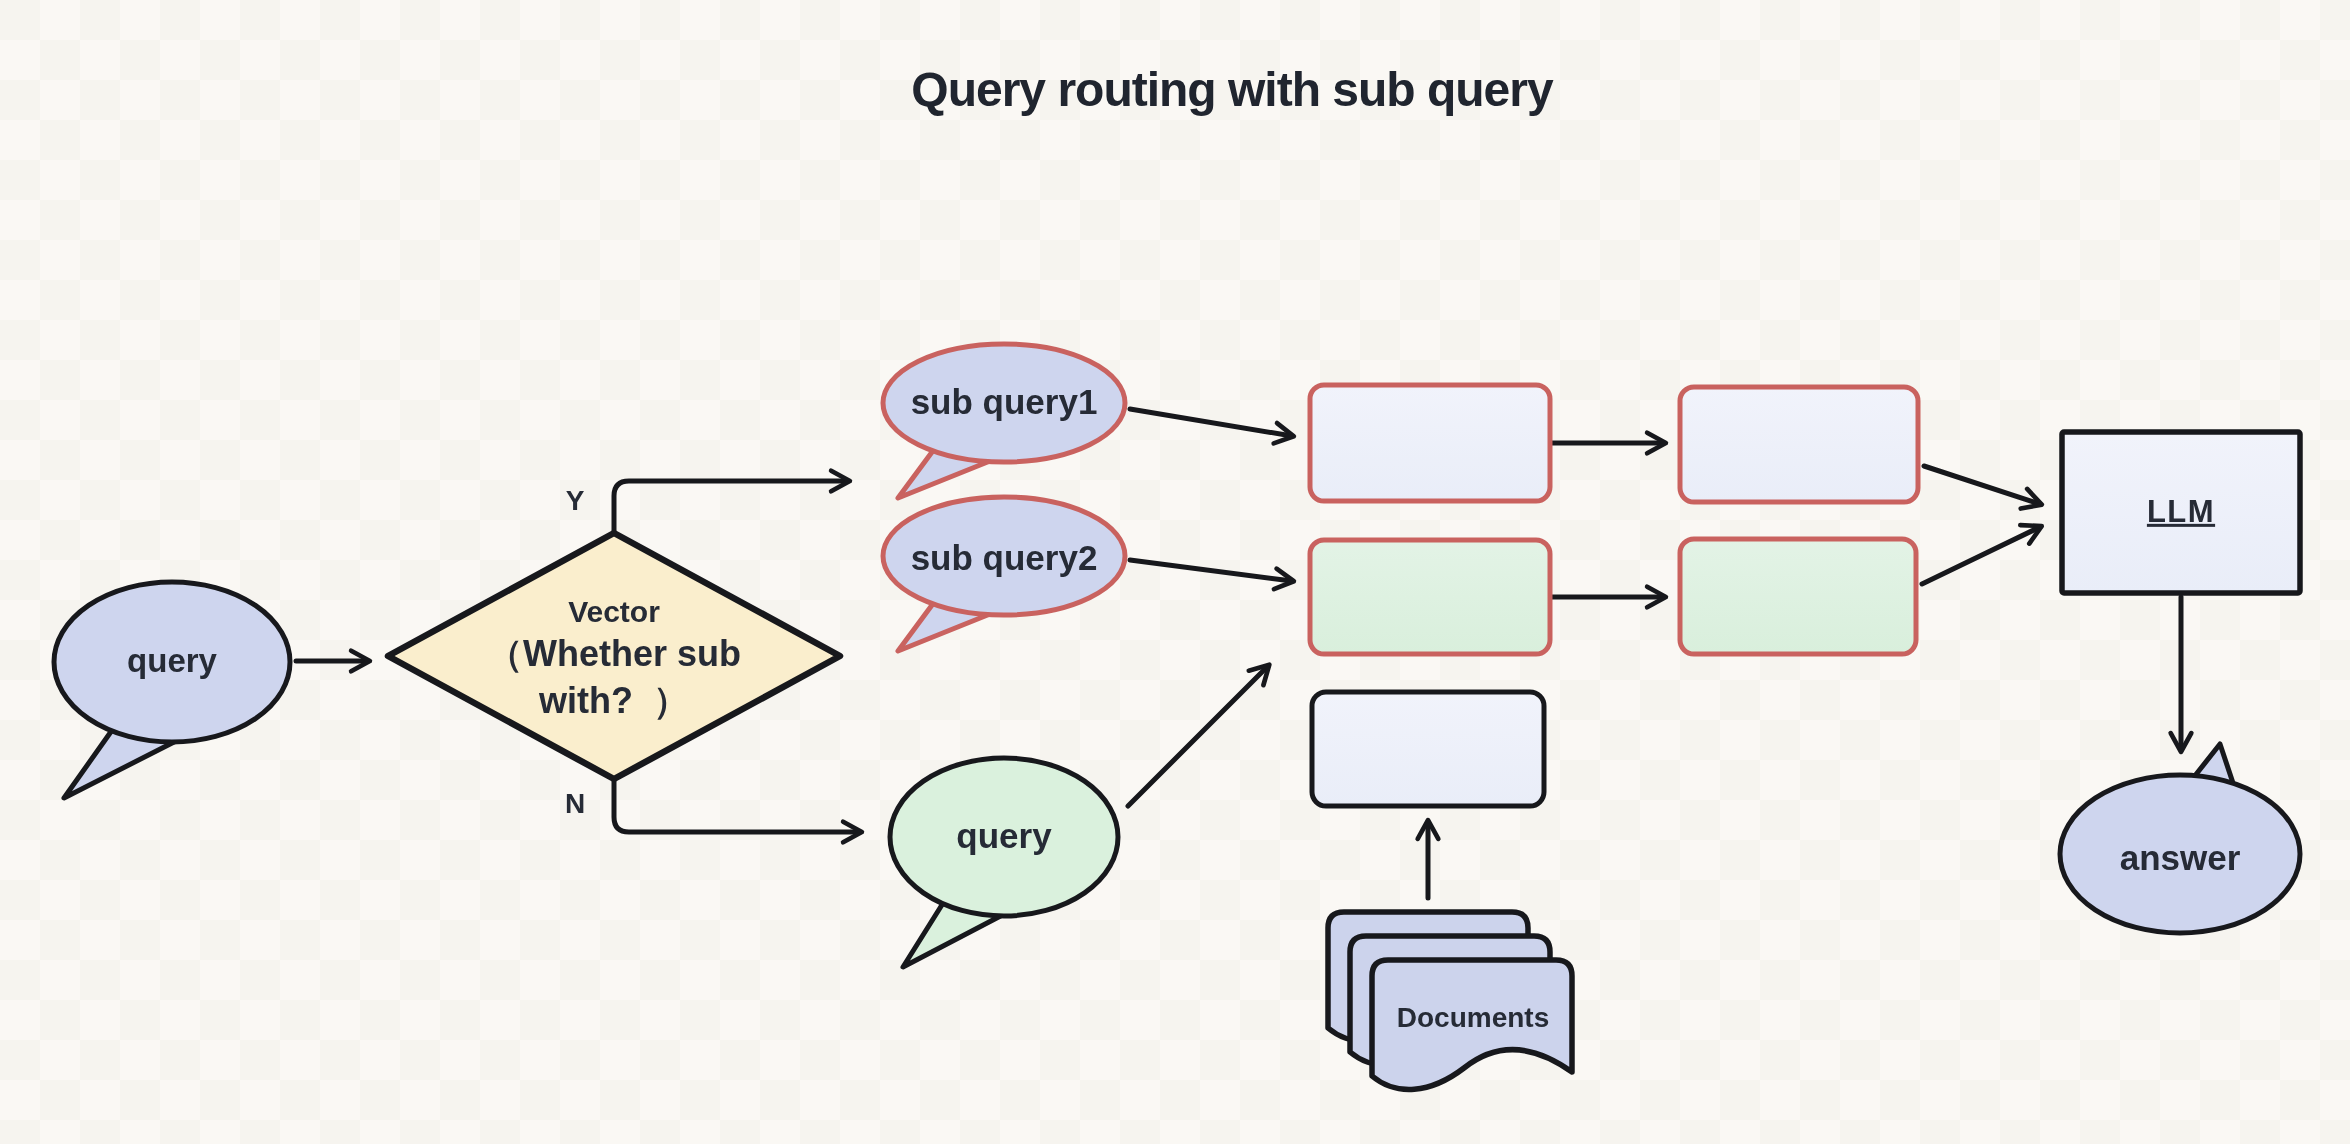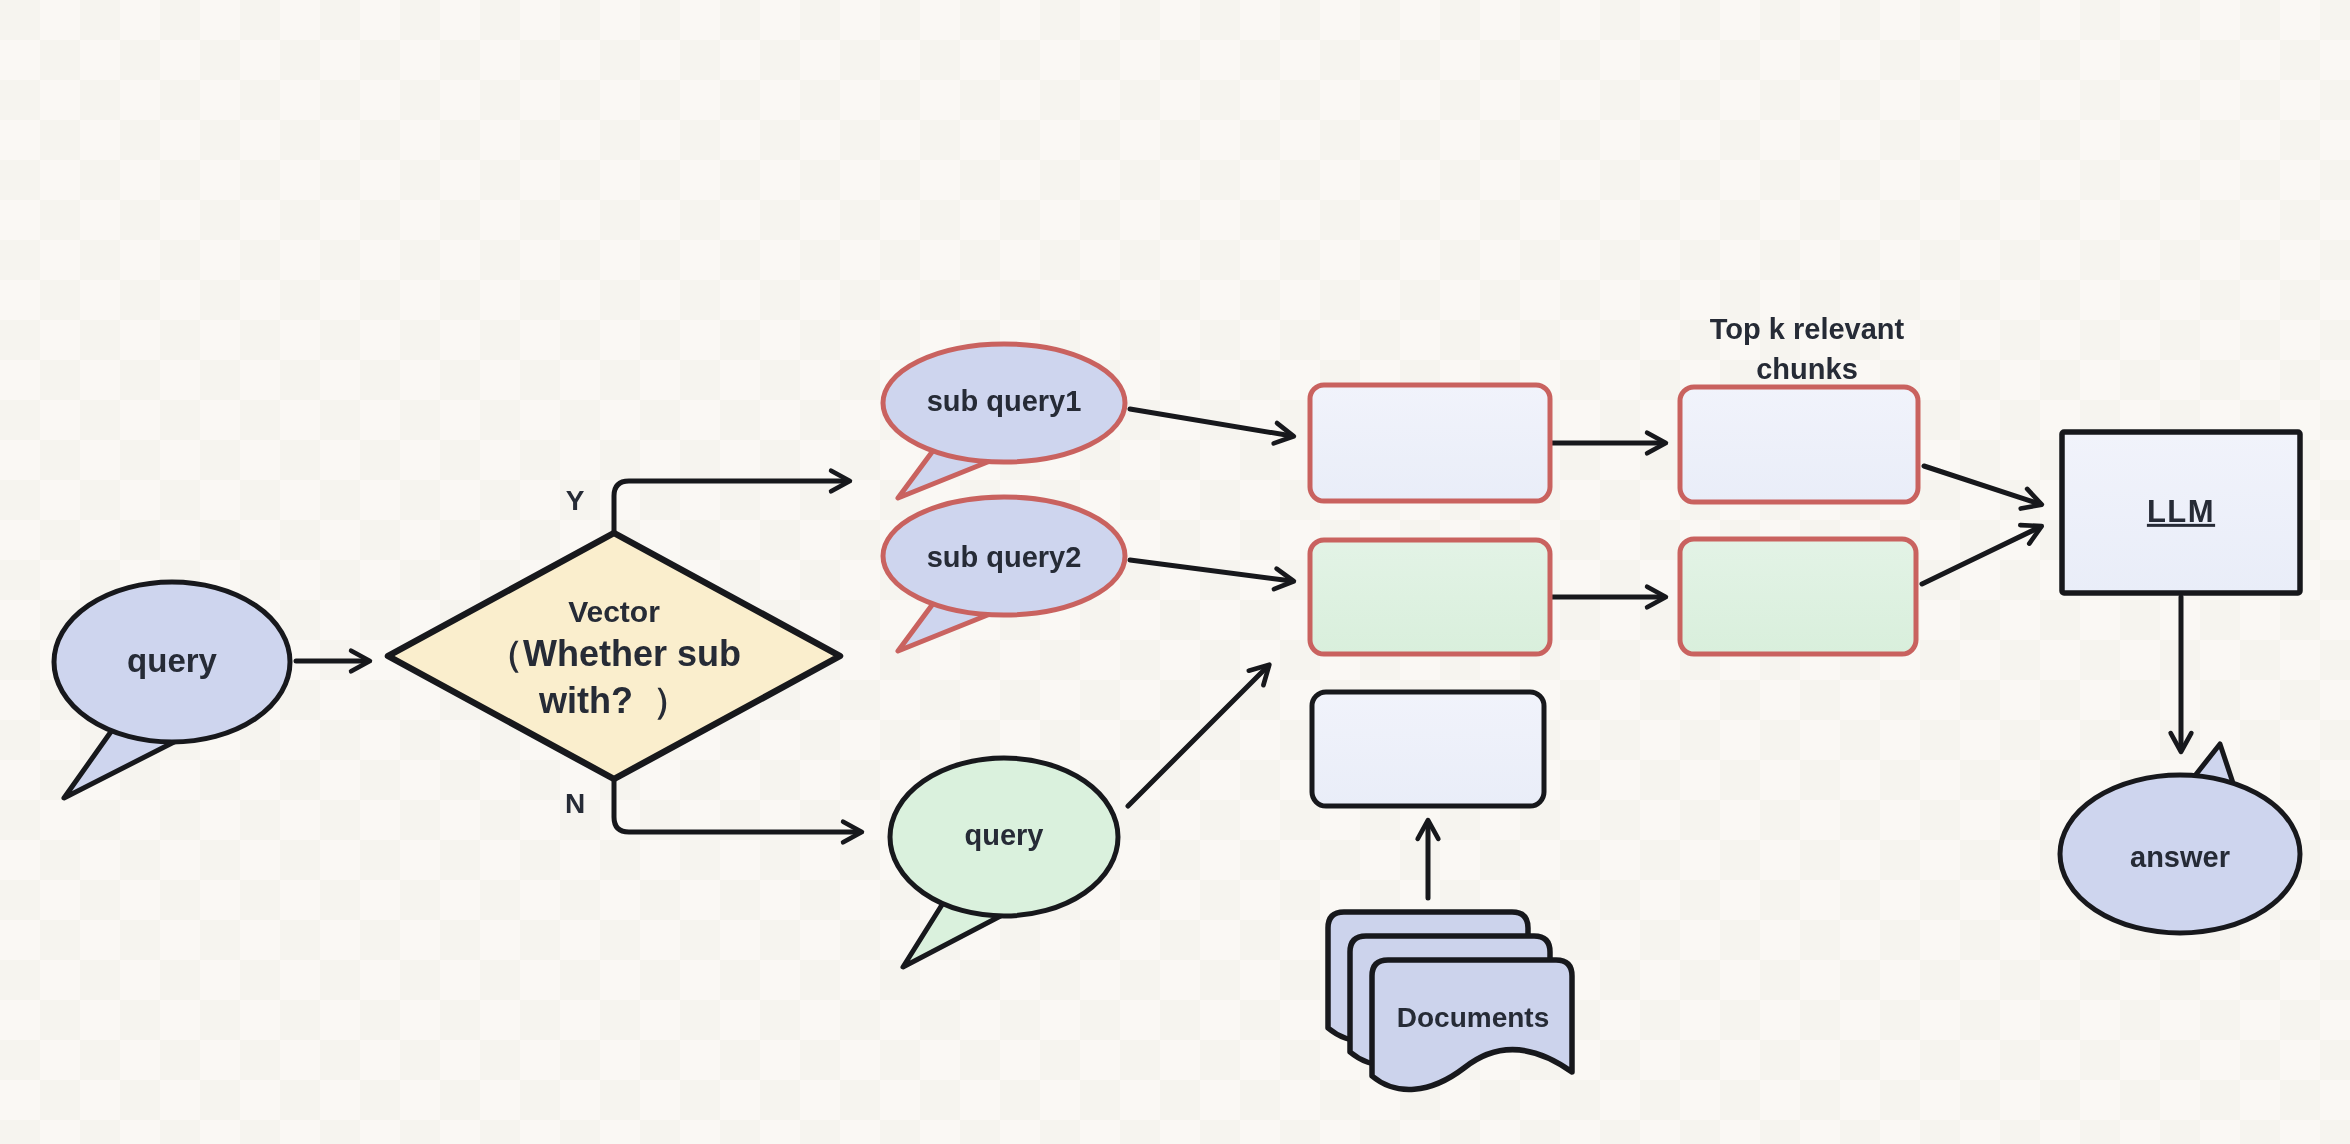--- a/index.html
+++ b/index.html
@@ -13,21 +13,21 @@
     background-position:0 0,40px 40px;
     background-size:80px 80px;
   }
   #diagram-svg{position:absolute;left:0;top:0;}
   .lbl{
     position:absolute;transform:translate(-50%,-50%);
     font-weight:700;color:#262b36;white-space:nowrap;text-align:center;line-height:1.3;
   }
   .title{font-size:48px;letter-spacing:-1px;color:#20252f;}
   .node-label{font-size:33px;}
-  .bubble-label{font-size:29px;}
+  .bubble-label{font-size:35px;}
   .agent-label{font-size:30px;}
   .agent-sub{font-size:36px;white-space:pre;}
   .branch-label{font-size:28px;}
   .heading{font-size:29px;line-height:1.38;}
   .llm-label{font-size:31px;letter-spacing:1.5px;text-decoration:underline;}
   .doc-label{font-size:28px;text-align:right;}
 </style>
 </head>
 <body>
 
@@ -101,41 +101,38 @@
     <g stroke="#17181c" stroke-width="5.5" fill="#ccd3ec" stroke-linejoin="round">
       <path d="M 1328,928 Q 1328,912 1344,912 L 1512,912 Q 1528,912 1528,928 L 1528,1024
                C 1486,994 1450,996 1420,1020 C 1386,1046 1352,1048 1328,1028 Z"></path>
       <path d="M 1350,952 Q 1350,936 1366,936 L 1534,936 Q 1550,936 1550,952 L 1550,1048
                C 1508,1018 1472,1020 1442,1044 C 1408,1070 1374,1072 1350,1052 Z"></path>
       <path d="M 1372,976 Q 1372,960 1388,960 L 1556,960 Q 1572,960 1572,976 L 1572,1072
                C 1530,1042 1494,1044 1464,1068 C 1430,1094 1396,1096 1372,1076 Z"></path>
     </g>
   </svg>
 
+  <div class="lbl title" style="left:1232px;top:90px;">Query routing with sub query</div>
 
   <div class="lbl node-label" style="left:172px;top:661px;">query</div>
 
   <div class="lbl" style="left:614px;top:658px;">
     <div class="agent-label">Vector</div>
     <div class="agent-sub">（Whether sub</div>
     <div class="agent-sub">with?  ）</div>
   </div>
 
   <div class="lbl branch-label" style="left:575px;top:501px;">Y</div>
   <div class="lbl branch-label" style="left:575px;top:804px;">N</div>
 
   <div class="lbl bubble-label" style="left:1004px;top:402px;">sub query1</div>
   <div class="lbl bubble-label" style="left:1004px;top:558px;">sub query2</div>
   <div class="lbl bubble-label" style="left:1004px;top:836px;">query</div>
 
 
-  <div class="lbl heading" style="left:1807px;top:349px;">
-    <div>Top k relevant</div>
-    <div>chunks</div>
-  </div>
 
   <div class="lbl llm-label" style="left:2181px;top:512px;">LLM</div>
 
   <div class="lbl bubble-label" style="left:2180px;top:858px;text-align:right;">answer</div>
 
   <div class="lbl doc-label" style="left:1473px;top:1018px;">Documents</div>
 
 </div>
 
 </body></html>

